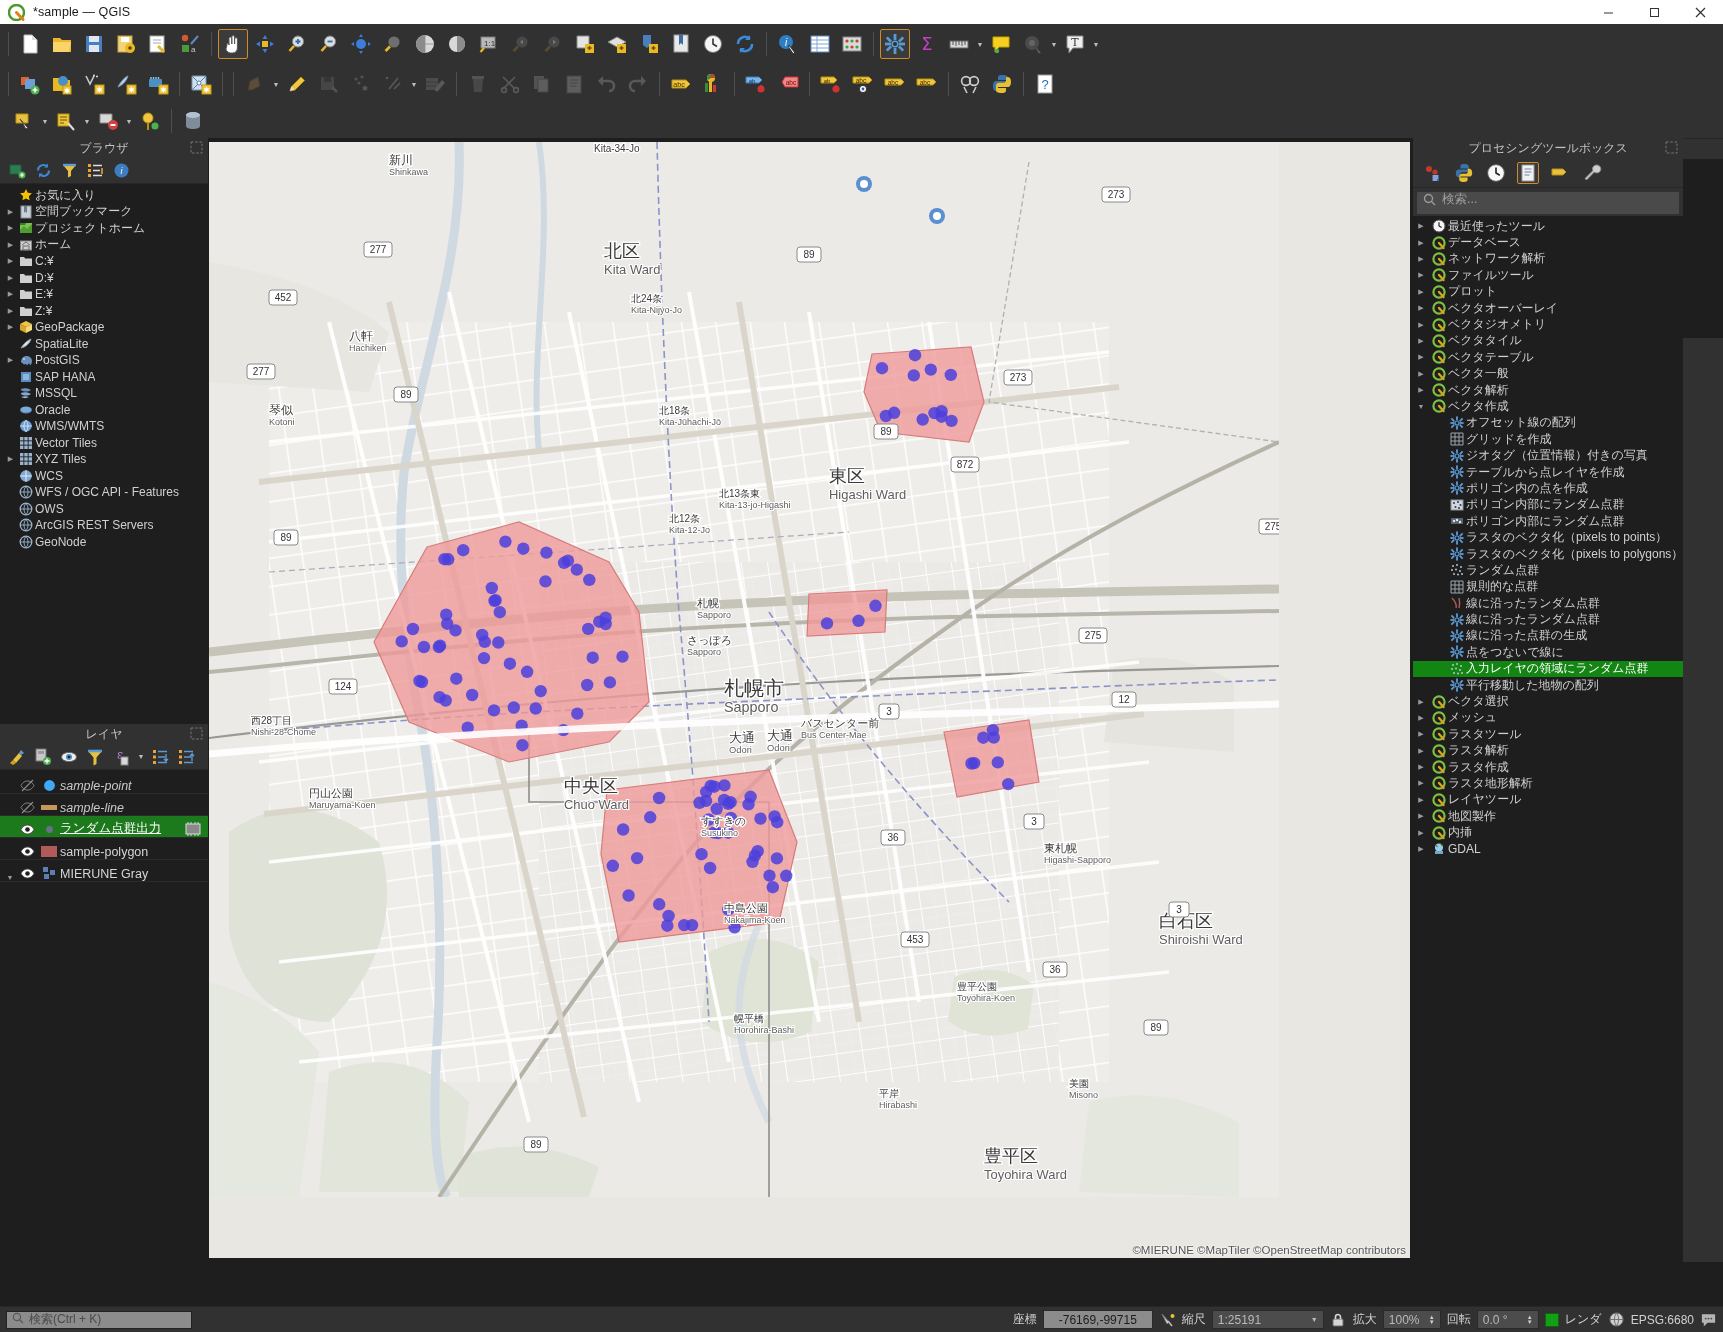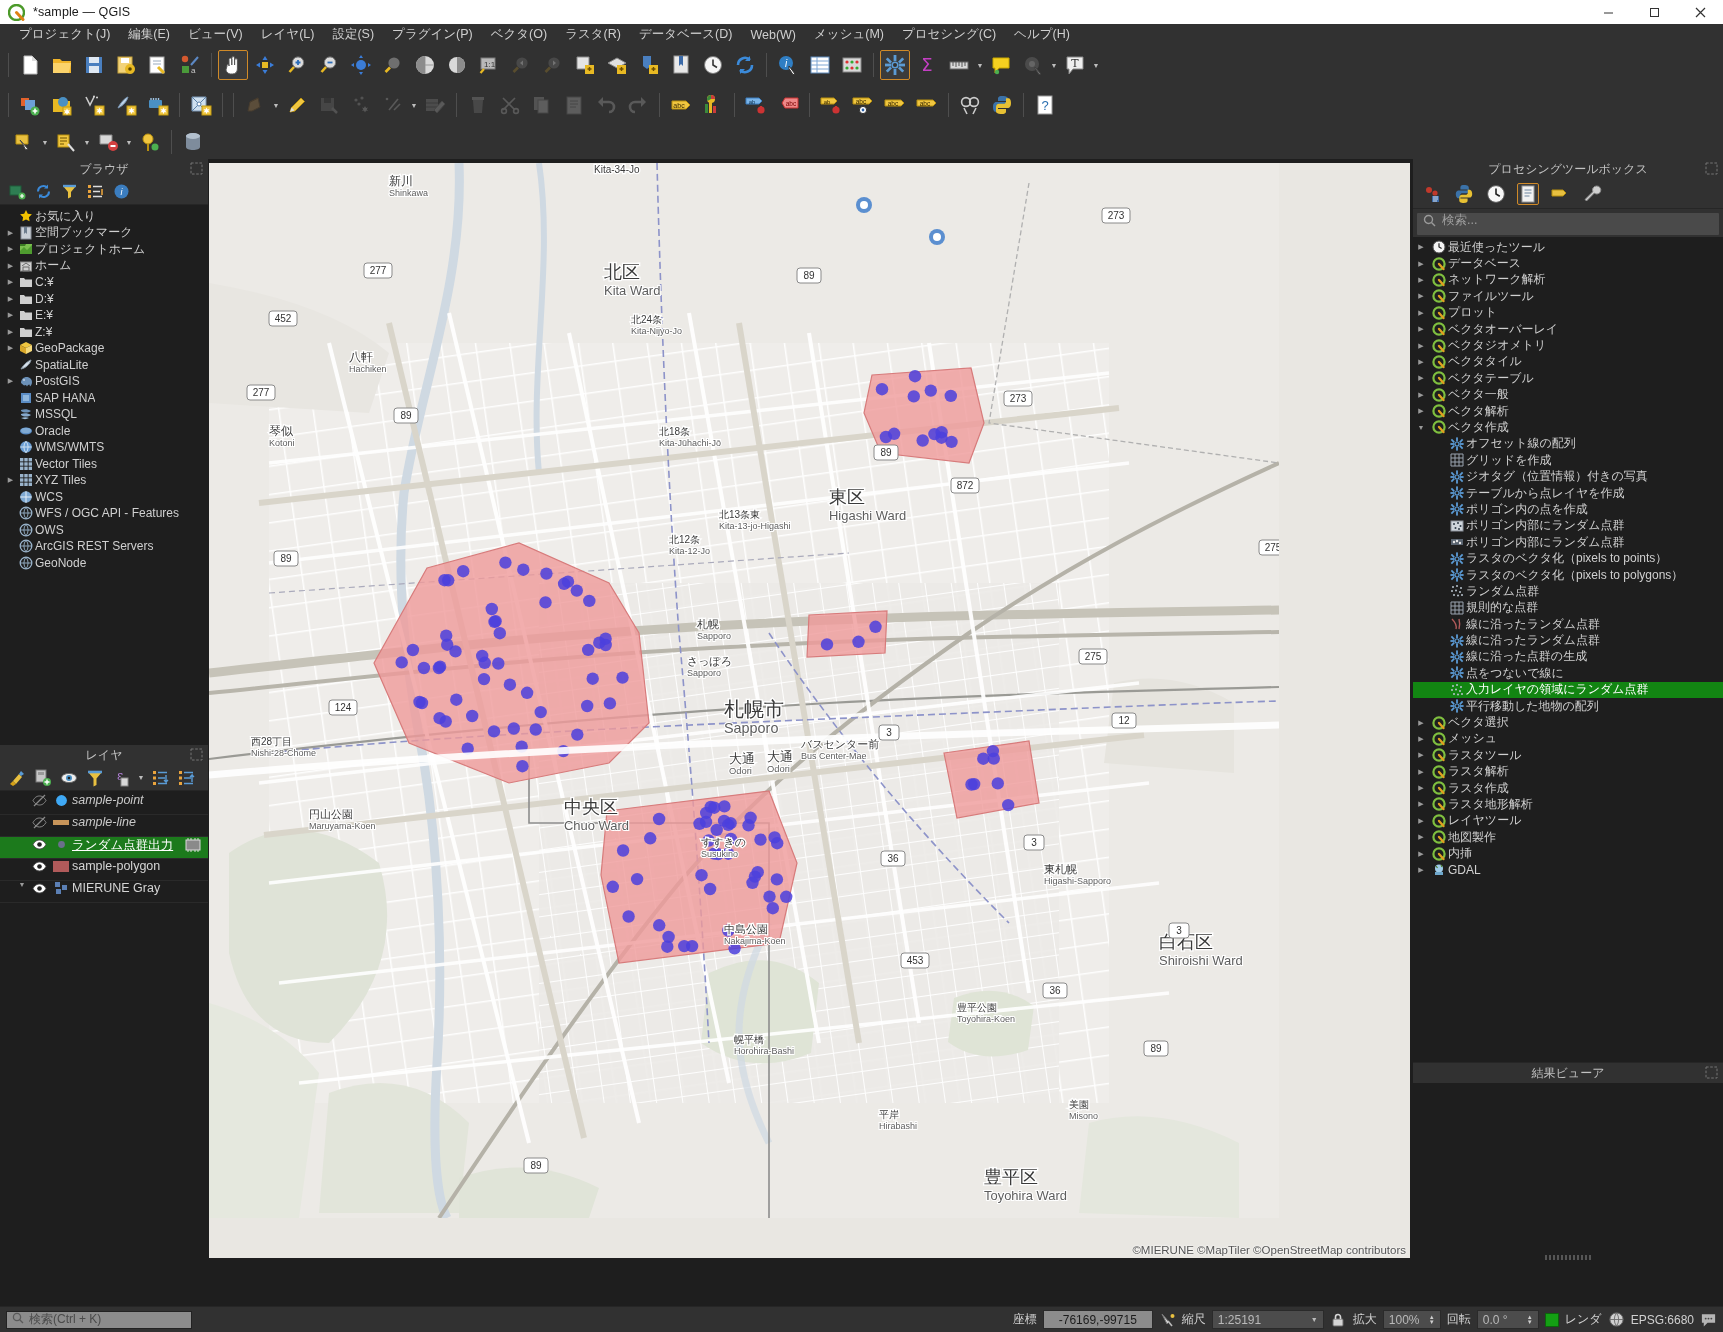--- a/index.html
+++ b/index.html
@@ -68,39 +68,39 @@
   .browser-panel { height: 586px; flex: 0 0 586px; display: flex; flex-direction: column; }
   .browser-tree { flex: 1; background: #1e1e1e; overflow: hidden; padding-top: 3px; }
   .layers-panel { flex: 1; display: flex; flex-direction: column; min-height: 0; }
   .layers-tree { flex: 1; background: #1e1e1e; overflow: hidden; padding-top: 2px; }
 
   .tree-row { display: flex; align-items: center; height: 16.5px; font-size: 12px; padding-left: 4px; white-space: nowrap;}
   .tree-row .arrow { width: 13px; text-align:center; font-size: 7px; color: #9a9a9a; flex:0 0 13px;}
   .tree-row .ico { width: 18px; flex:0 0 18px; display:flex; align-items:center; justify-content:center;}
   .tree-row .lbl { color: #d0d0d0; overflow:hidden; text-overflow: ellipsis; }
 
-  .layer-row { display:flex; align-items:flex-start; height: 22px; font-size: 12.5px; padding-left: 28px; border-bottom: 1px solid #2a2a2a;}
+  .layer-row { display:flex; align-items:flex-end; height: 22px; font-size: 12.5px; padding-left: 16px; border-bottom: 1px solid #2a2a2a;}
   .layer-row .eye { width: 22px; flex:0 0 22px; display:flex; align-items:center; justify-content:center;}
   .layer-row .sym { width: 22px; flex:0 0 22px; display:flex; align-items:center; justify-content:center;}
   .layer-row .lname { color:#d5d5d5; }
   .layer-row.sel { background: #1c7a1c; }
   .layer-row.sel .lname { color: #ffffff; text-decoration: underline; }
   .layer-row.off .lname { font-style: italic; color: #c9c9c9; }
   .layer-row .edit-chip { margin-left:auto; margin-right: 6px; width:18px; height:16px; }
 
   
   .map-wrap { flex: 1; min-width: 0; position: relative; background:#1e1e1e; padding: 4px 3px 4px 1px; }
   .map { position:relative; width:100%; height:100%; background:#e9e7e2; overflow:hidden; }
   .map svg { position:absolute; top:0; left:0; }
   .map-credit {
     position:absolute; right:4px; bottom:2px; font-size:11.5px; color:#555; text-shadow: 0 0 2px #fff, 0 0 3px #fff;
   }
 
   
-  .right-col { width: 310px; flex: 0 0 310px; display:flex; flex-direction: column; background:#313131; }
+  .right-col { width: 310px; flex: 0 0 310px; display:flex; flex-direction: row; background:#313131; }
   .proc-panel { flex: 1; display:flex; flex-direction:column; min-height:0;}
   .proc-search {
     height: 22px; margin: 4px 4px 2px 4px; background:#4a4a4a; display:flex; align-items:flex-start;
     padding-left: 6px; gap:6px; border-radius:1px;
   }
   .proc-search input {
     background: transparent; border: 0; outline: 0; color:#cfcfcf; font-size: 12.5px; width:100%;
     font-family:"Liberation Sans", sans-serif;
   }
   .proc-search input::placeholder { color: #9e9e9e; }
@@ -166,35 +166,20 @@
           <rect x="1.5" y="1.5" width="8" height="8" fill="none" stroke="#333" stroke-width="1"></rect>
         </svg>
     </div>
     <div class="win-btn close">
       <svg width="11" height="11" viewBox="0 0 11 11">
           <path d="M1 1 L10 10 M10 1 L1 10" stroke="#333" stroke-width="1.2"></path>
         </svg>
     </div>
   </div>
 
-  <div class="menubar">
-    <div class="mi">プロジェクト(J)</div>
-    <div class="mi">編集(E)</div>
-    <div class="mi">ビュー(V)</div>
-    <div class="mi">レイヤ(L)</div>
-    <div class="mi">設定(S)</div>
-    <div class="mi">プラグイン(P)</div>
-    <div class="mi">ベクタ(O)</div>
-    <div class="mi">ラスタ(R)</div>
-    <div class="mi">データベース(D)</div>
-    <div class="mi">Web(W)</div>
-    <div class="mi">メッシュ(M)</div>
-    <div class="mi">プロセシング(C)</div>
-    <div class="mi">ヘルプ(H)</div>
-  </div>
 
   <div class="toolbars">
     <div class="toolbar-row">
       <div class="tb-sep"></div>
       <div class="tbtn">
           <svg width="22" height="22" viewBox="0 0 22 22">
             <path d="M5 2h8l5 5v13H5z" fill="#fff" stroke="#bbb"></path>
             <path d="M13 2v5h5" fill="#ddd"></path>
           </svg>
         </div>

